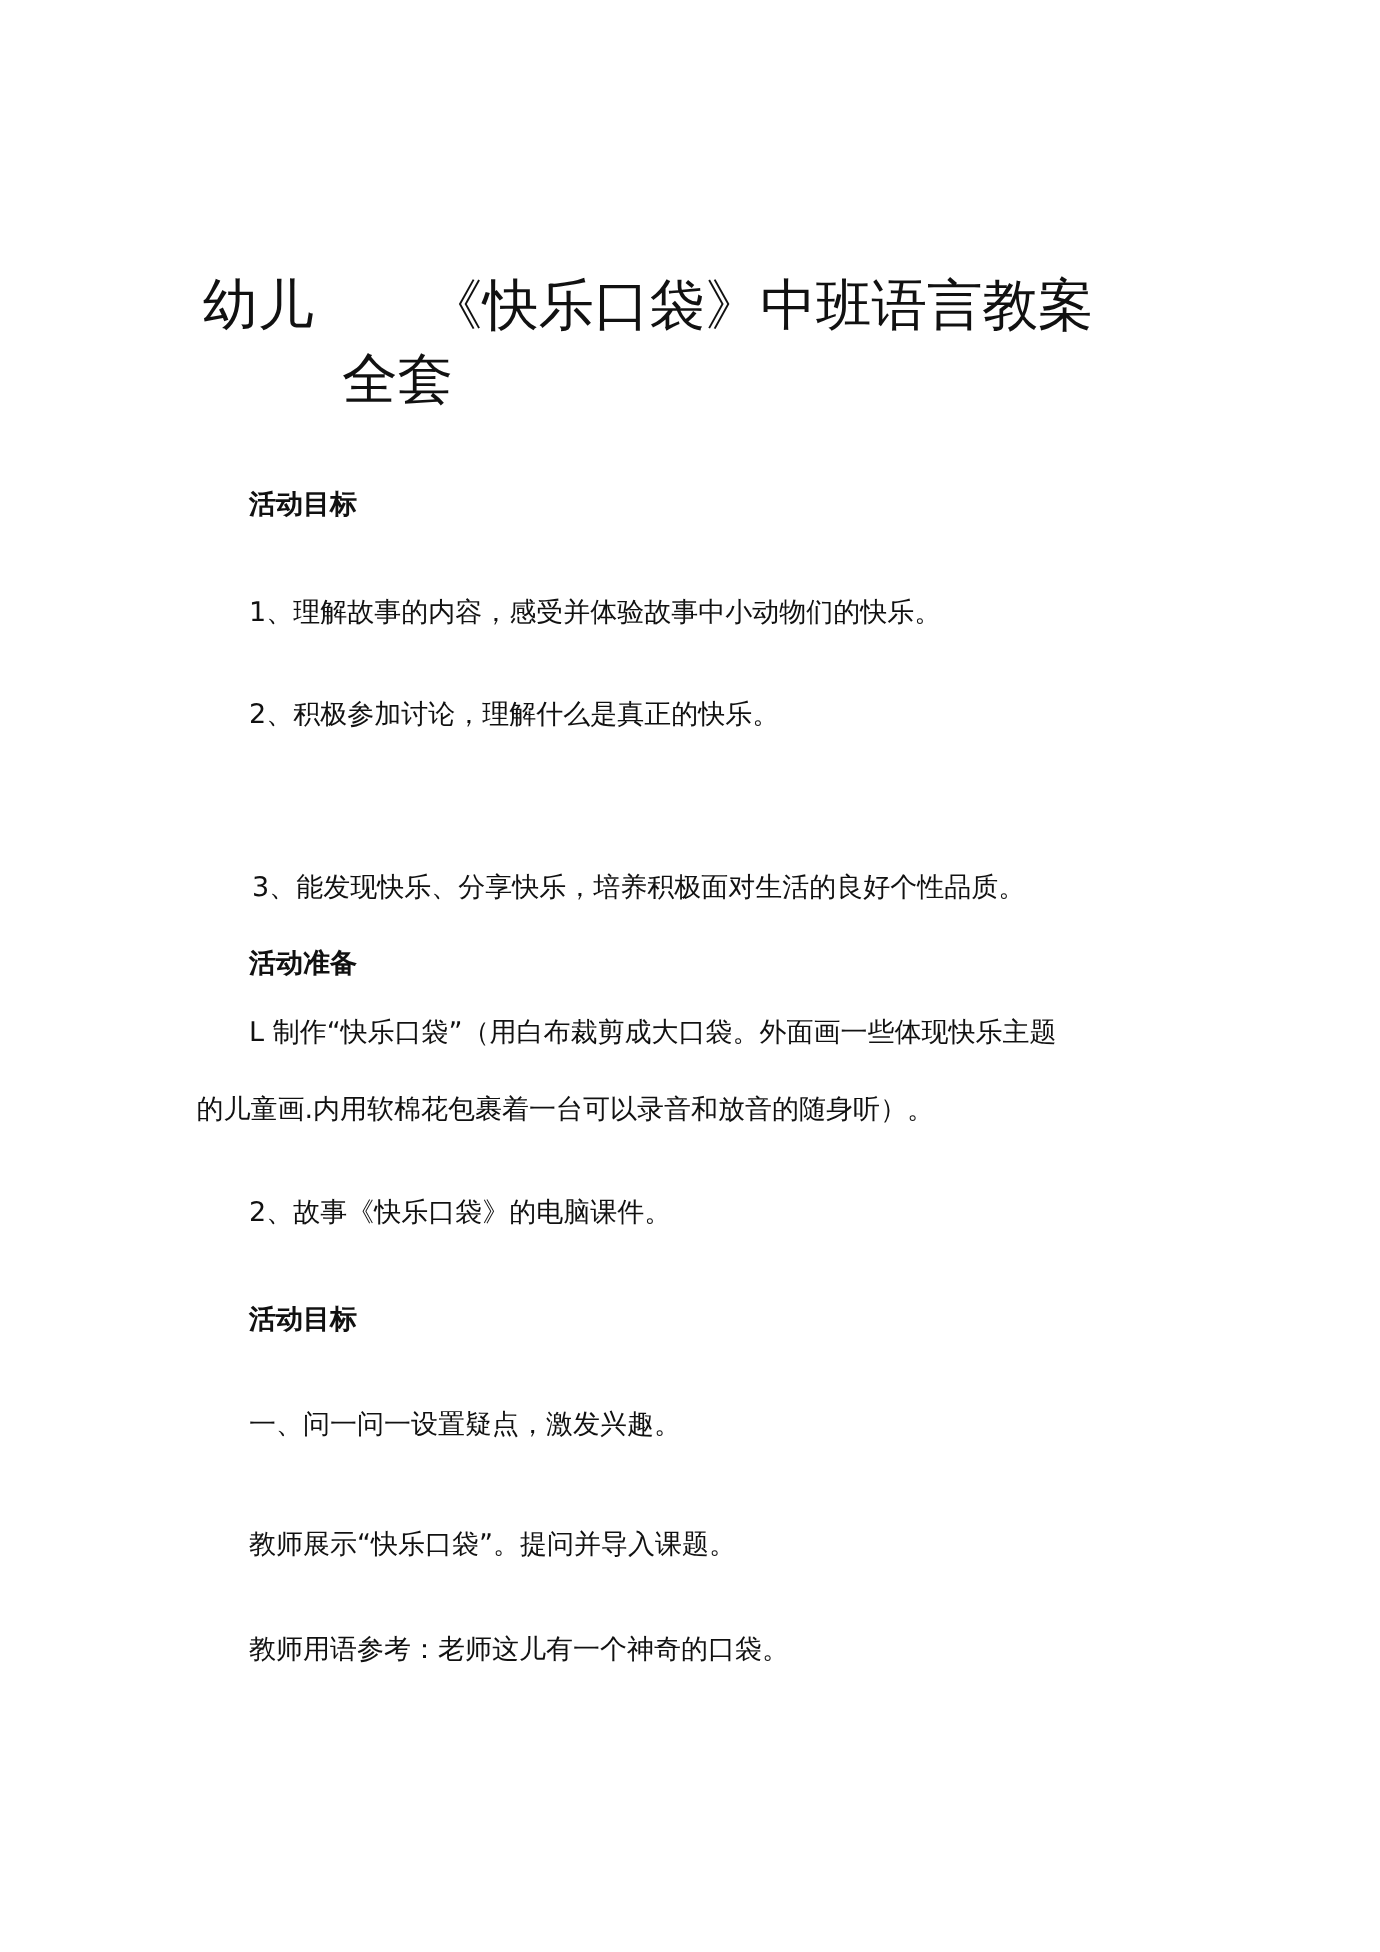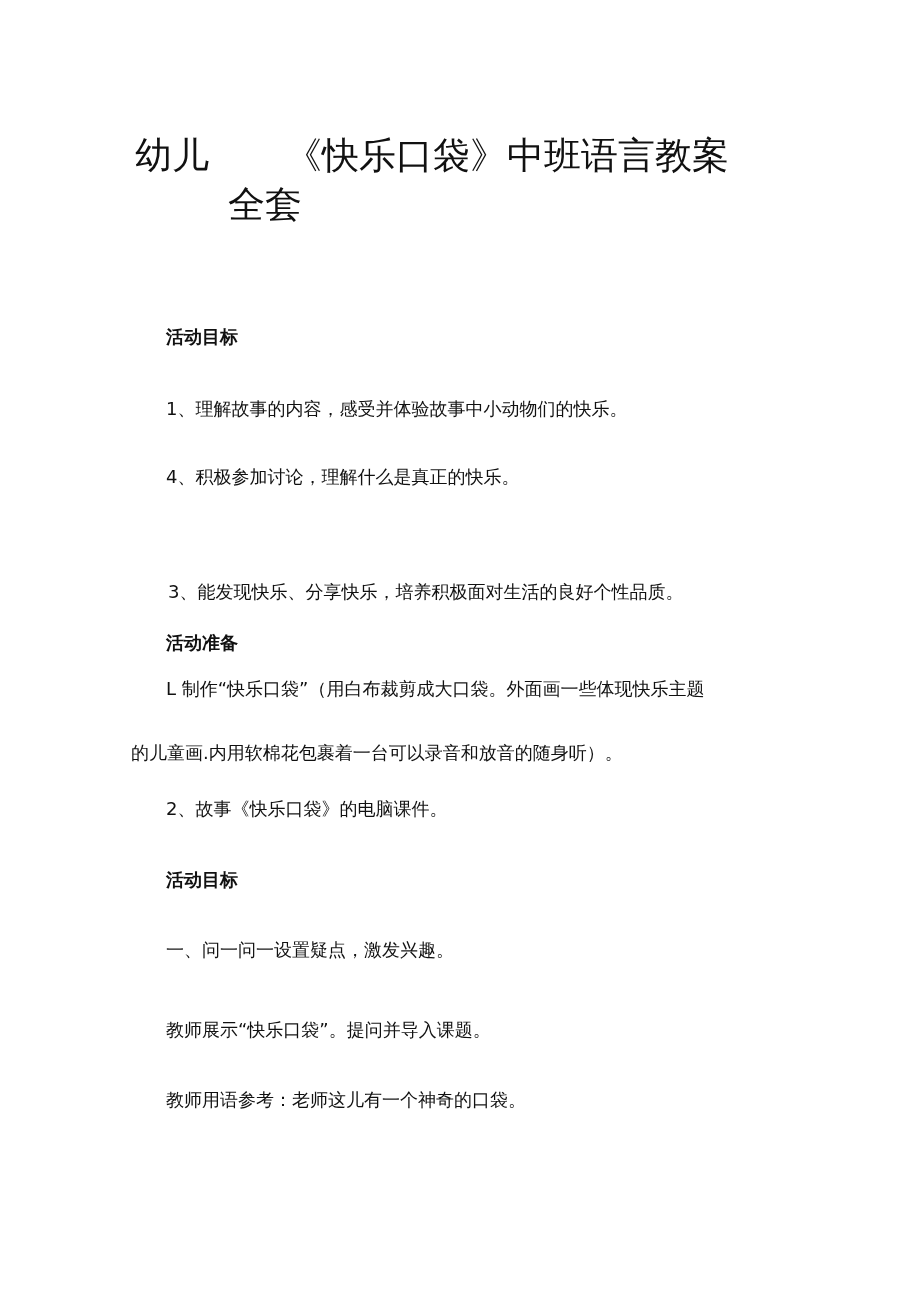--- a/index.html
+++ b/index.html
@@ -1,36 +1,36 @@
 <!DOCTYPE html>
 <html><head>
   <meta charset="utf-8">
   <style>
     html, body { margin: 0; padding: 0; background: #ffffff; }
     body { width: 920px; height: 1301px; position: relative; overflow: hidden; color: #111; font-family: "DejaVu Sans", "Liberation Sans", sans-serif; }
     .t { position: absolute; white-space: nowrap; }
-    .title { font-family: "DejaVu Serif", "Liberation Serif", serif; font-size: 37px; color: #111; line-height: 1; }
+    .title { font-family: "DejaVu Serif", "Liberation Serif", serif; font-size: 37px; color: #111; line-height: 1; margin-top: 48px; }
     .h { font-size: 18px; font-weight: bold; line-height: 1; text-align: center; }
     .p { font-size: 18px; line-height: 1; }
   </style>
 </head>
 <body>
 
 <div>
   <div class="t title" style="left:135px; top:137px;">幼儿</div>
   <div class="t title" style="left:285px; top:137px;">《快乐口袋》中班语言教案</div>
   <div class="t title" style="left:228px; top:186px;">全套</div>
 
   <div class="t h" style="left:166px; top:328px;">活动目标</div>
   <div class="t p" style="left:166px; top:400px;">1、理解故事的内容，感受并体验故事中小动物们的快乐。</div>
-  <div class="t p" style="left:166px; top:468px;">4、积极参加讨论，理解什么是真正的快乐。</div>
+  <div class="t p" style="left:166px; top:468px;">2、积极参加讨论，理解什么是真正的快乐。</div>
   <div class="t p" style="left:168px; top:539px;margin-top:44px;">3、能发现快乐、分享快乐，培养积极面对生活的良好个性品质。</div>
 
   <div class="t h" style="left:166px; top:610px;margin-top:24px;">活动准备</div>
   <div class="t p" style="left:166px; top:680px;">L 制作“快乐口袋”（用白布裁剪成大口袋。外面画一些体现快乐主题</div>
-  <div class="t p" style="left:131px; top:731px;margin-top:13px;">的儿童画.内用软棉花包裹着一台可以录音和放音的随身听）。</div>
+  <div class="t p" style="left:131px; top:731px;">的儿童画.内用软棉花包裹着一台可以录音和放音的随身听）。</div>
   <div class="t p" style="left:166px; top:800px;text-align:right;">2、故事《快乐口袋》的电脑课件。</div>
 
   <div class="t h" style="left:166px; top:871px;">活动目标</div>
   <div class="t p" style="left:166px; top:941px;">一、问一问一设置疑点，激发兴趣。</div>
   <div class="t p" style="left:166px; top:1021px;">教师展示“快乐口袋”。提问并导入课题。</div>
   <div class="t p" style="left:166px; top:1091px;">教师用语参考：老师这儿有一个神奇的口袋。</div>
 </div>
 
 </body></html>

